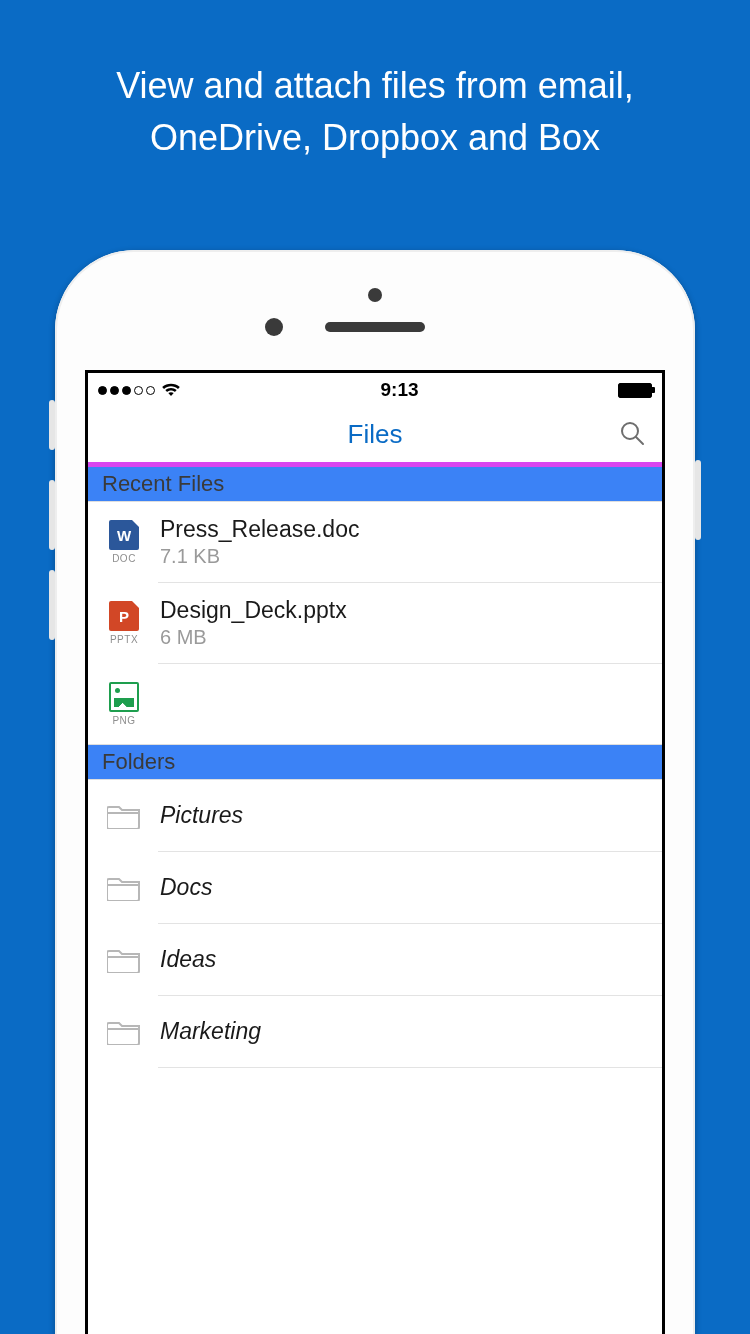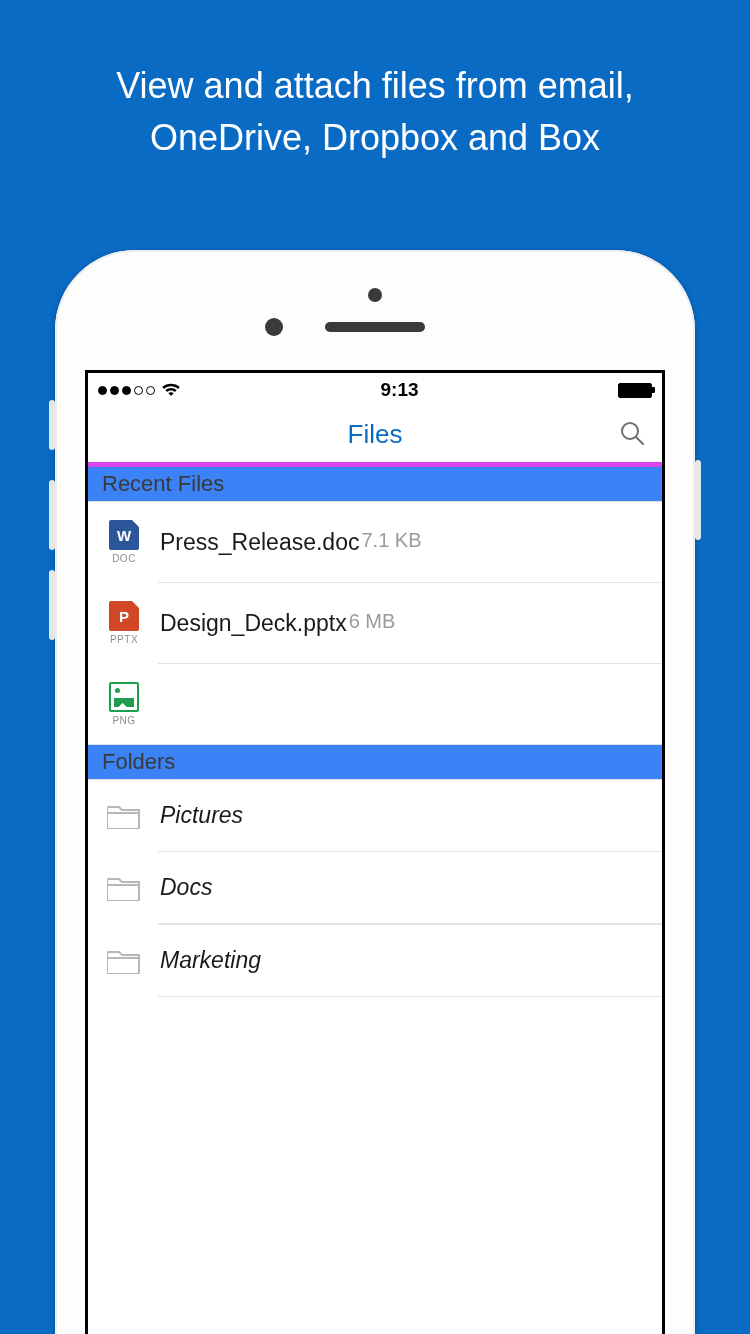--- a/index.html
+++ b/index.html
@@ -179,21 +179,21 @@
   .file-badge.word { background:#2b579a; }
   .file-badge.ppt  { background:#d24726; }
   .file-badge.img  { background:#fff; border:2px solid #1e9e4e; position:relative;}
   .file-badge.img::after{display:none;}
   .file-badge.img .dot{position:absolute;top:4px;left:4px;width:5px;height:5px;background:#1e9e4e;border-radius:50%;}
   .file-badge.img .mtn{position:absolute;bottom:3px;left:3px;right:3px;height:9px;
     background:linear-gradient(135deg,#1e9e4e 45%,transparent 46%),linear-gradient(45deg,transparent 44%,#1e9e4e 45%);}
   .ext-label {
     font-size:10px; color:#8e8e8e; letter-spacing:0.5px;
   }
-  .row-text { display:flex; flex-direction:row; gap:2px; }
+  .row-text { display:flex; flex-direction:column; gap:2px; }
   .row-title { font-size:23px; color:#1a1a1a; }
   .row-subtitle { font-size:20px; color:#9a9a9a; }
 
   .folder-row {
     display:flex;
     align-items:center;
     padding: 22px 16px 22px 14px;
     font-style: italic;
   }
   .folder-icon {
@@ -316,28 +316,36 @@
       <div class="folder-row">
         <div class="folder-icon">
           <svg width="34" height="26" viewBox="0 0 34 26">
               <path d="M2 4 h10 l3 3 h17 v17 a2 2 0 0 1 -2 2 H2 a2 2 0 0 1 -2 -2 V6 a2 2 0 0 1 2 -2 Z M1 10 h32" fill="none" stroke="#b7b7b7" stroke-width="2"></path>
             </svg>
         </div>
         <div class="folder-name">Docs</div>
       </div>
       <div class="row-sep"></div>
 
-      <div class="row-sep"></div>
-
       <div class="folder-row">
         <div class="folder-icon">
           <svg width="34" height="26" viewBox="0 0 34 26">
               <path d="M2 4 h10 l3 3 h17 v17 a2 2 0 0 1 -2 2 H2 a2 2 0 0 1 -2 -2 V6 a2 2 0 0 1 2 -2 Z M1 10 h32" fill="none" stroke="#b7b7b7" stroke-width="2"></path>
             </svg>
         </div>
+        <div class="folder-name">Ideas</div>
+      </div>
+      <div class="row-sep"></div>
+
+      <div class="folder-row">
+        <div class="folder-icon">
+          <svg width="34" height="26" viewBox="0 0 34 26">
+              <path d="M2 4 h10 l3 3 h17 v17 a2 2 0 0 1 -2 2 H2 a2 2 0 0 1 -2 -2 V6 a2 2 0 0 1 2 -2 Z M1 10 h32" fill="none" stroke="#b7b7b7" stroke-width="2"></path>
+            </svg>
+        </div>
         <div class="folder-name">Marketing</div>
       </div>
       <div class="row-sep"></div>
 
     </div>
 
   </div>
 </div>
 
 </body></html>

